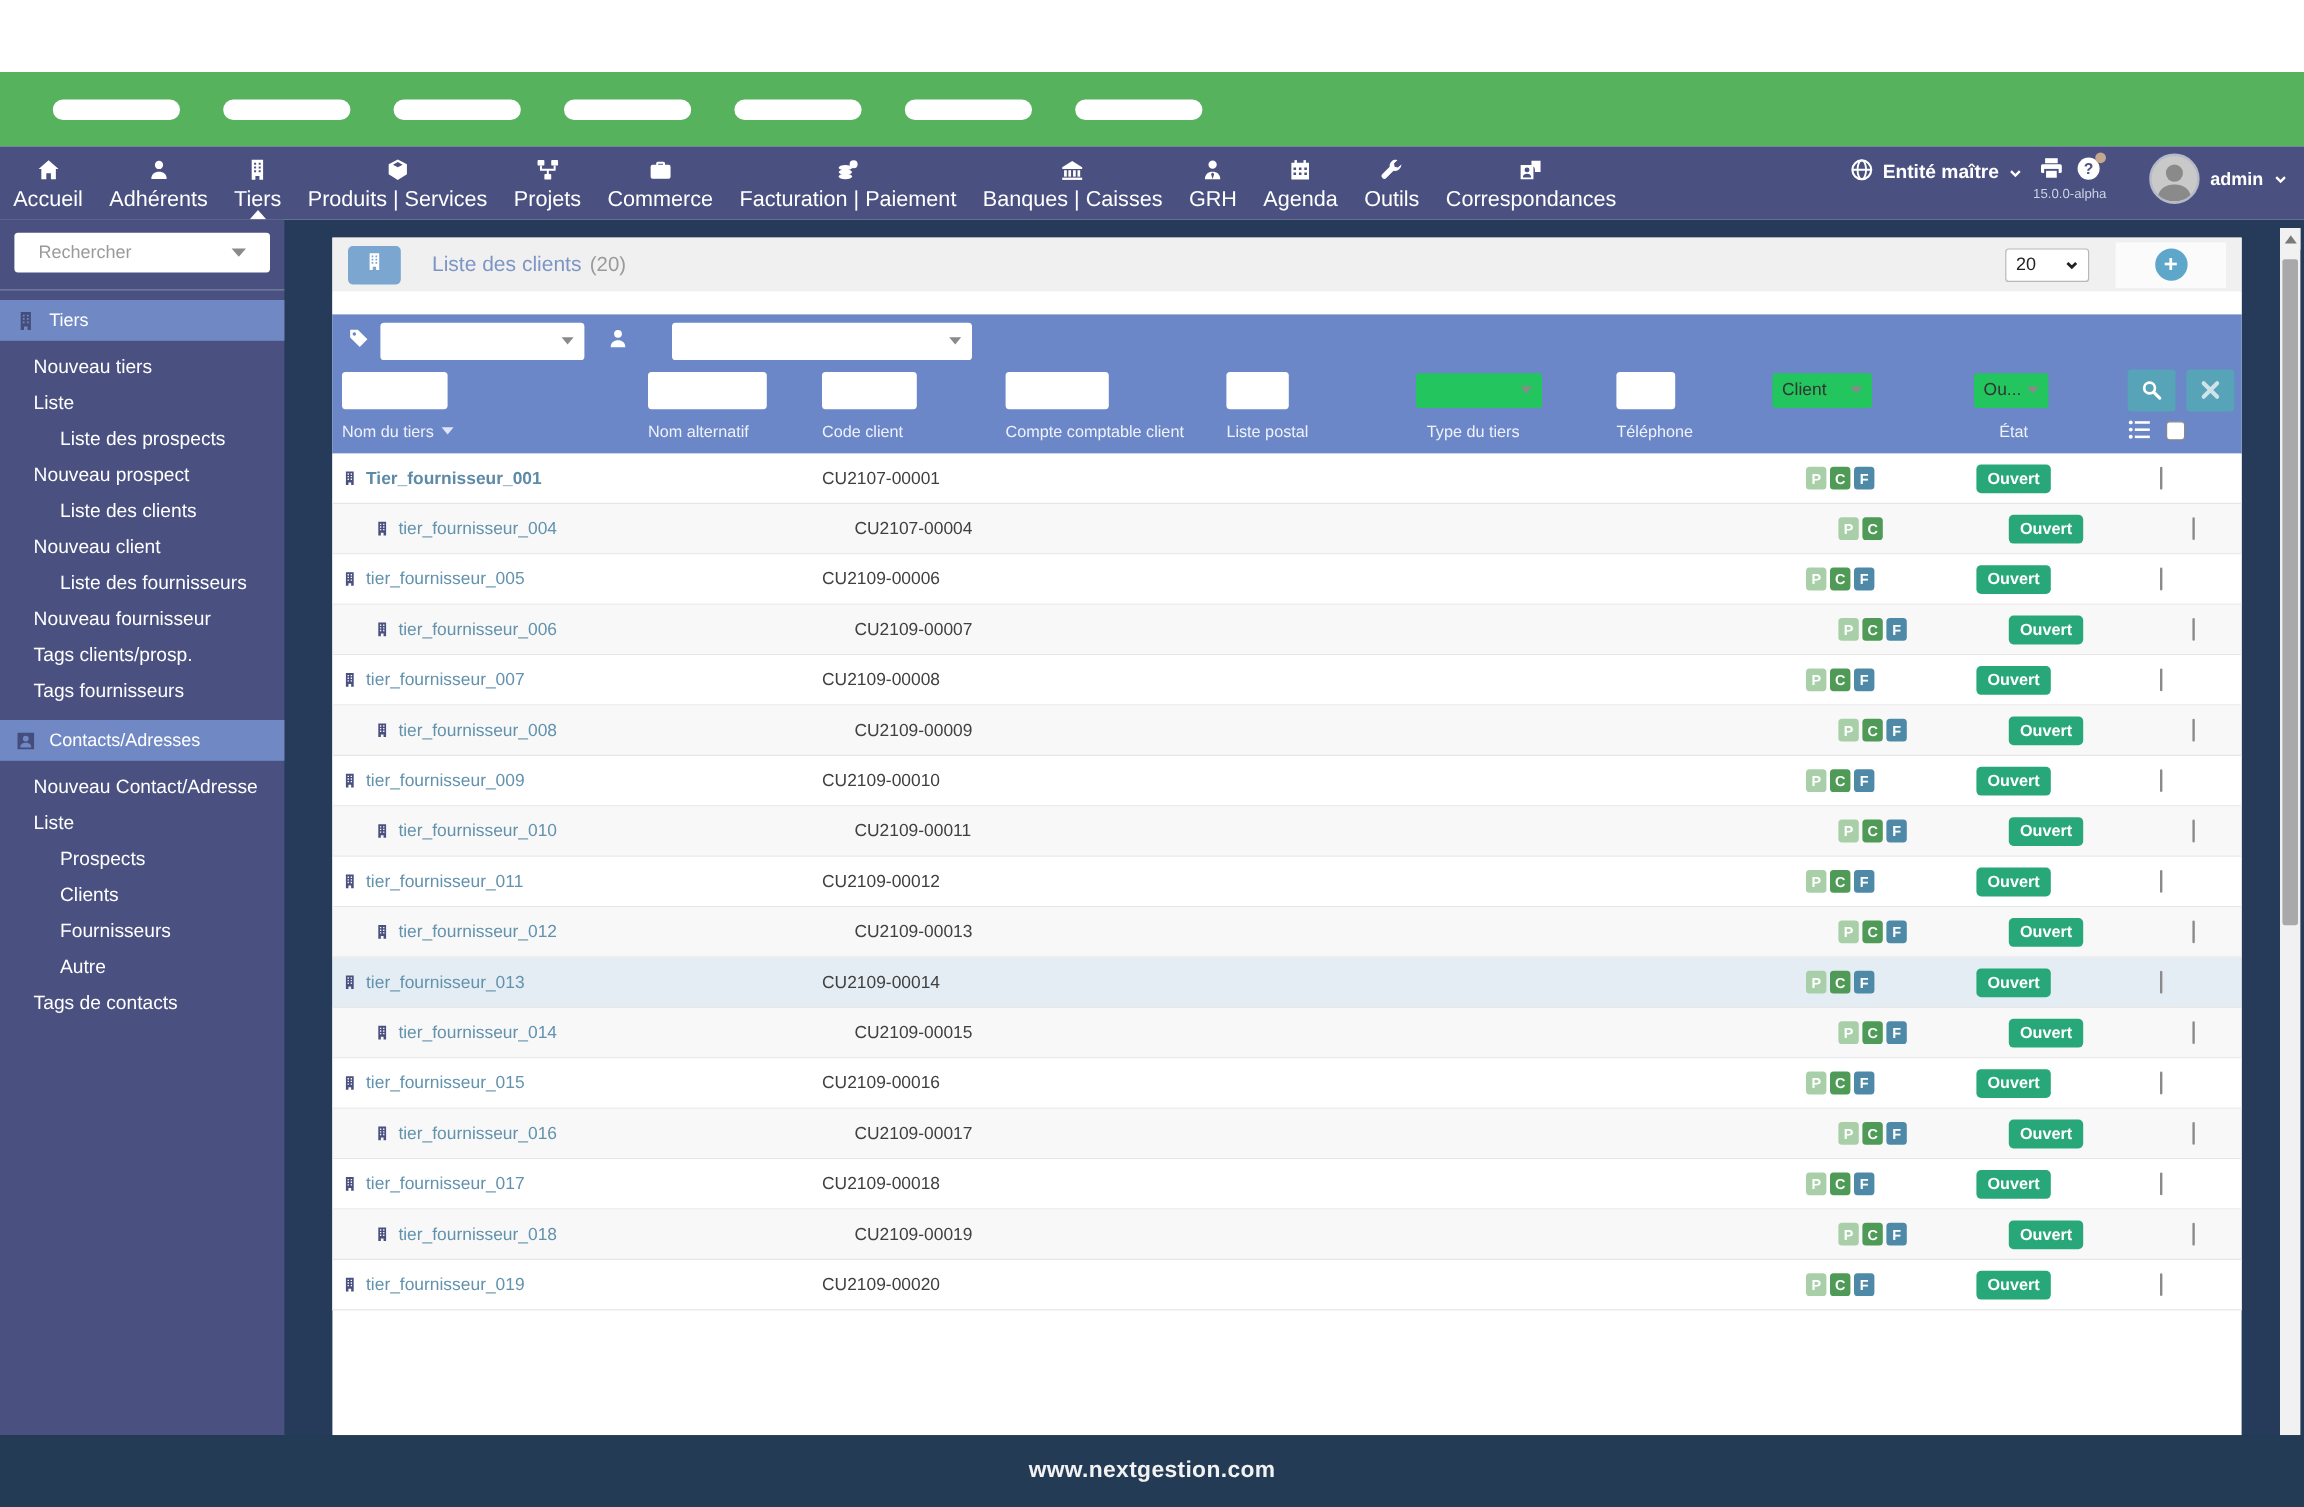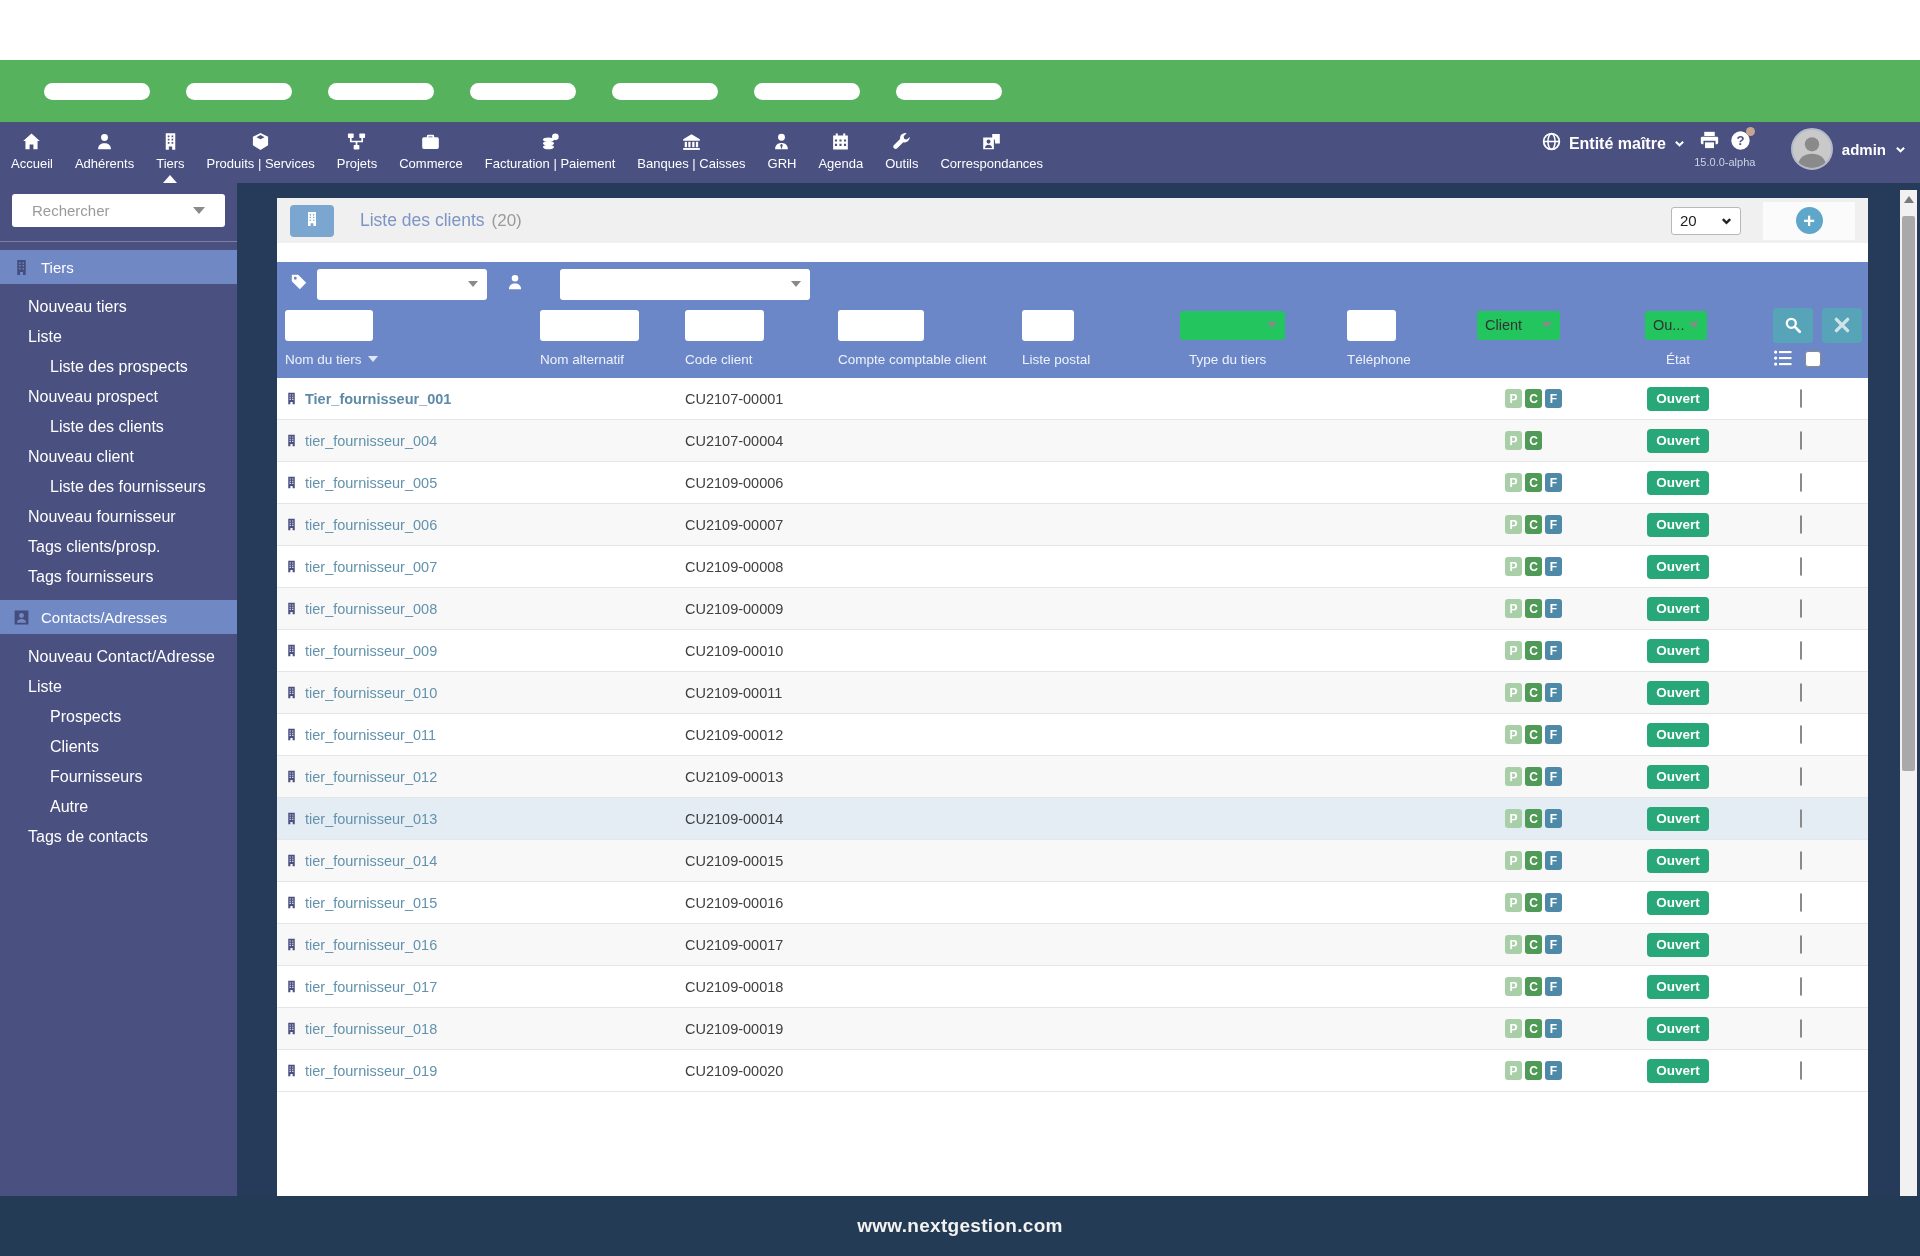--- a/index.html
+++ b/index.html
@@ -17,21 +17,21 @@
   .dot{width:22px;height:22px;border-radius:50%;}
 
   
   .pillbar{position:absolute;left:0;top:60px;width:1920px;height:62px;background:#56b25c;display:flex;align-items:center;padding-left:44px;gap:36px;box-sizing:border-box;}
   .pill{width:106px;height:17px;border-radius:9px;background:#fff;}
 
   
   .navbar{position:absolute;left:0;top:122px;width:1920px;height:61px;background:#4a5080;display:flex;align-items:stretch;}
   .nav-item{position:relative;display:flex;flex-direction:column;align-items:center;padding:10px 11px 0 11px;gap:5px;color:#fff;cursor:pointer;}
   .nav-item .icn{width:19px;height:19px;fill:#fff;}
-  .nav-item .lbl{font-size:13px;white-space:nowrap;}
+  .nav-item .lbl{font-size:18px;white-space:nowrap;}
   .nav-item.active::after{content:"";position:absolute;bottom:0;left:50%;transform:translateX(-50%);
     width:0;height:0;border-left:7px solid transparent;border-right:7px solid transparent;border-bottom:8px solid #ffffff;}
   .nav-right{position:absolute;right:14px;top:128px;display:flex;align-items:flex-start;gap:14px;color:#fff;}
   .entity{display:flex;align-items:center;gap:8px;font-weight:bold;font-size:16px;margin-top:4px;}
   .entity .icn{width:19px;height:19px;fill:#fff;}
   .chev{width:11px;height:11px;fill:none;stroke:#fff;stroke-width:2.2;}
   .tools{position:relative;display:flex;gap:10px;margin-top:2px;}
   .tools .icn{width:21px;height:21px;fill:#fff;}
   .help-wrap{position:relative;}
   .help-dot{position:absolute;right:-4px;top:-3px;width:9px;height:9px;border-radius:50%;background:#c3a78e;}
@@ -94,21 +94,21 @@
   .frowC{height:30px;color:#eef2fb;font-size:13.5px;padding-bottom:4px;}
   .sortcol{display:flex;align-items:center;gap:6px;}
   .sort-caret{width:0;height:0;border-left:5px solid transparent;border-right:5px solid transparent;border-top:6px solid #dfe6f5;}
   .etat-label{width:62px;margin-left:2px;text-align:center;}
   .listops{display:flex;align-items:center;gap:12px;}
   .listops .icn{width:20px;height:20px;fill:#fff;}
   .hdr-check,.row-check{width:16px;height:16px;background:#fff;border:1.5px solid #8a8a8a;border-radius:3px;box-sizing:border-box;cursor:pointer;}
 
   
   .trow{height:41px;border-bottom:1px solid #e6e6e6;background:#fff;cursor:default;}
-  .trow.alt{background:#f8f8f8;}
+  .trow.alt{background:#f8f8f8;padding-left:27px;}
   .trow.hl{background:#e4edf4;}
   .namecell{display:flex;align-items:center;gap:7px;padding-left:8px;}
   .namecell .icn{width:13px;height:15px;fill:#4a5080;flex:0 0 auto;}
   .namelink{color:#6292ad;font-size:14.5px;text-decoration:none;cursor:pointer;white-space:nowrap;}
   .namelink.bold{font-weight:bold;color:#5d8aa6;}
   .codecell{color:#404040;font-size:14.5px;}
   .badges{display:flex;gap:3px;padding-left:28px;}
   .pcf{width:17px;height:19px;border-radius:3px;color:#fff;font-size:12px;font-weight:bold;display:flex;align-items:center;justify-content:center;cursor:pointer;}
   .statebadge{width:62px;height:24px;margin-left:2px;border-radius:4px;color:#fff;font-size:13.5px;font-weight:bold;display:flex;align-items:center;justify-content:center;}
   .checkcell{padding-left:27px;}

